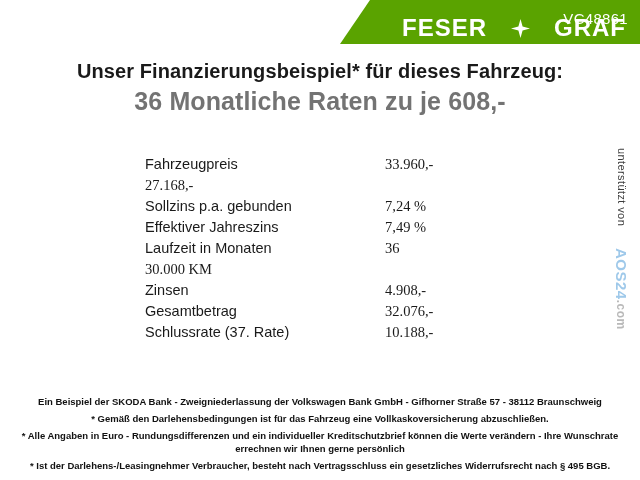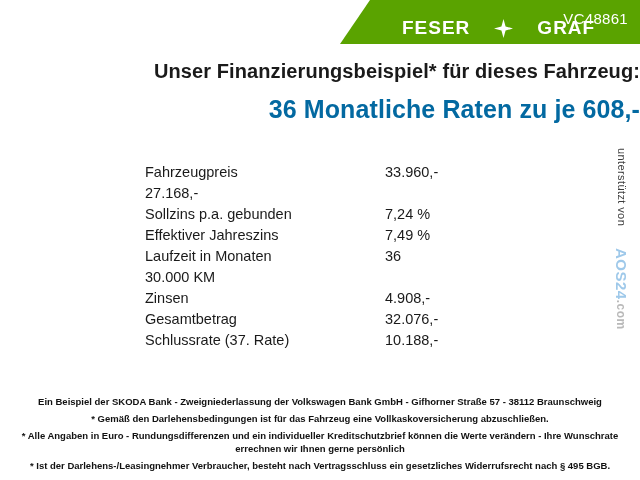--- a/index.html
+++ b/index.html
@@ -45,21 +45,21 @@
   .brand {
     position: absolute;
     top: 0;
     left: 402px;
     height: 56px;
     display: flex;
     align-items: center;
     gap: 24px;
     color: #ffffff;
     font-weight: bold;
-    font-size: 19px;
+    font-size: 24px;
     letter-spacing: 1px;
   }
   .brand .logo-mark {
     display: inline-block;
     width: 19px;
     height: 19px;
     position: relative;
   }
   .brand .logo-mark svg { display: block; }
   .stock-no {
@@ -69,54 +69,55 @@
     height: 36px;
     display: flex;
     align-items: center;
     color: #ffffff;
     font-size: 15px;
     letter-spacing: 0.3px;
   }
 
   
   .titles {
-    text-align: right;
+    text-align: center;
     margin-top: 16px;
   }
   .title-1 {
     font-size: 20px;
     font-weight: bold;
     color: #1a1a1a;
     letter-spacing: 0.1px;
   }
   .title-2 {
     font-size: 25px;
     font-weight: bold;
-    color: #0369a1;
-    margin-top: 12px;
+    color: #737373;
+    margin-top: 4px;
     letter-spacing: 0.1px;
   }
 
   
   .table-wrap {
     margin-top: 38px;
     padding-left: 145px;
   }
   .row {
     display: flex;
     line-height: 21px;
     font-size: 14.5px;
   }
   .row .label {
     width: 240px;
     flex: 0 0 240px;
     color: #1a1a1a;
   }
   .row .value {
     color: #1a1a1a;
+    font-family: Liberation Serif, serif;
   }
 
   
   .legal {
     position: absolute;
     left: 0;
     right: 0;
     bottom: 8px;
     text-align: center;
     font-size: 9.5px;

